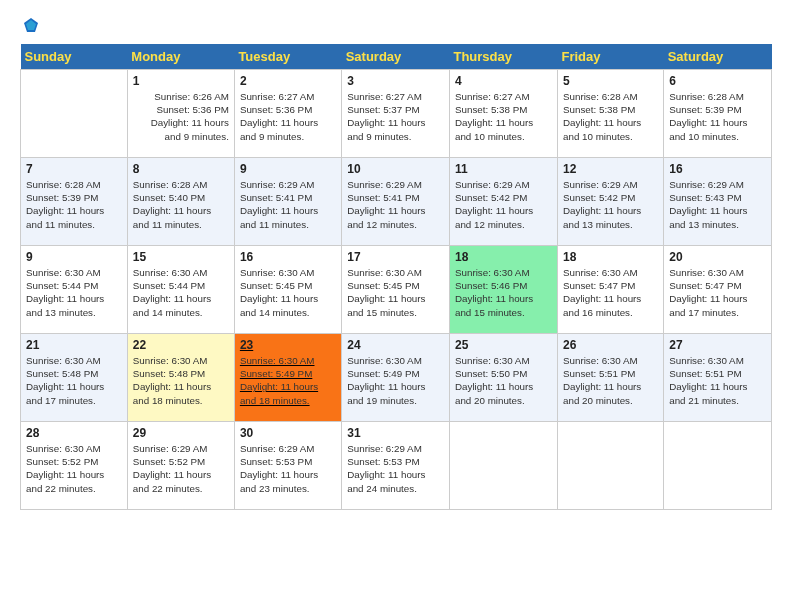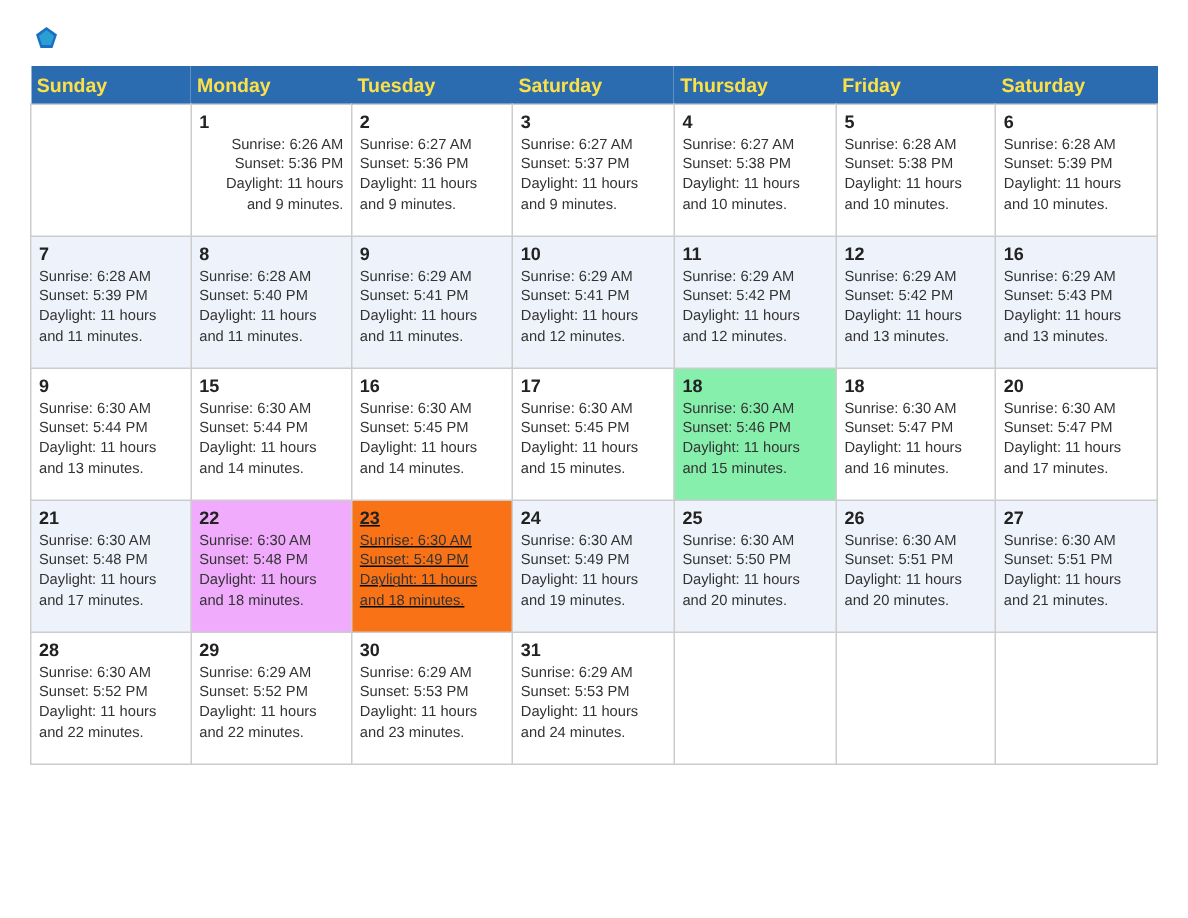--- a/index.html
+++ b/index.html
@@ -273,21 +273,21 @@
           </td>
         </tr>
         <tr>
           <td style="background-color: rgb(238, 243, 251);">
             <span class="day-num">21</span>
             <div class="day-info" style="white-space: pre-line;">Sunrise: 6:30 AM
 Sunset: 5:48 PM
 Daylight: 11 hours
 and 17 minutes.</div>
           </td>
-          <td style="background-color: #f0abfc;">
+          <td style="background-color: #fef9c3;">
             <span class="day-num">22</span>
             <div class="day-info" style="white-space: pre-line;">Sunrise: 6:30 AM
 Sunset: 5:48 PM
 Daylight: 11 hours
 and 18 minutes.</div>
           </td>
           <td style="background-color: #f97316; text-decoration: underline;">
             <span class="day-num">23</span>
             <div class="day-info" style="white-space: pre-line;">Sunrise: 6:30 AM
 Sunset: 5:49 PM

